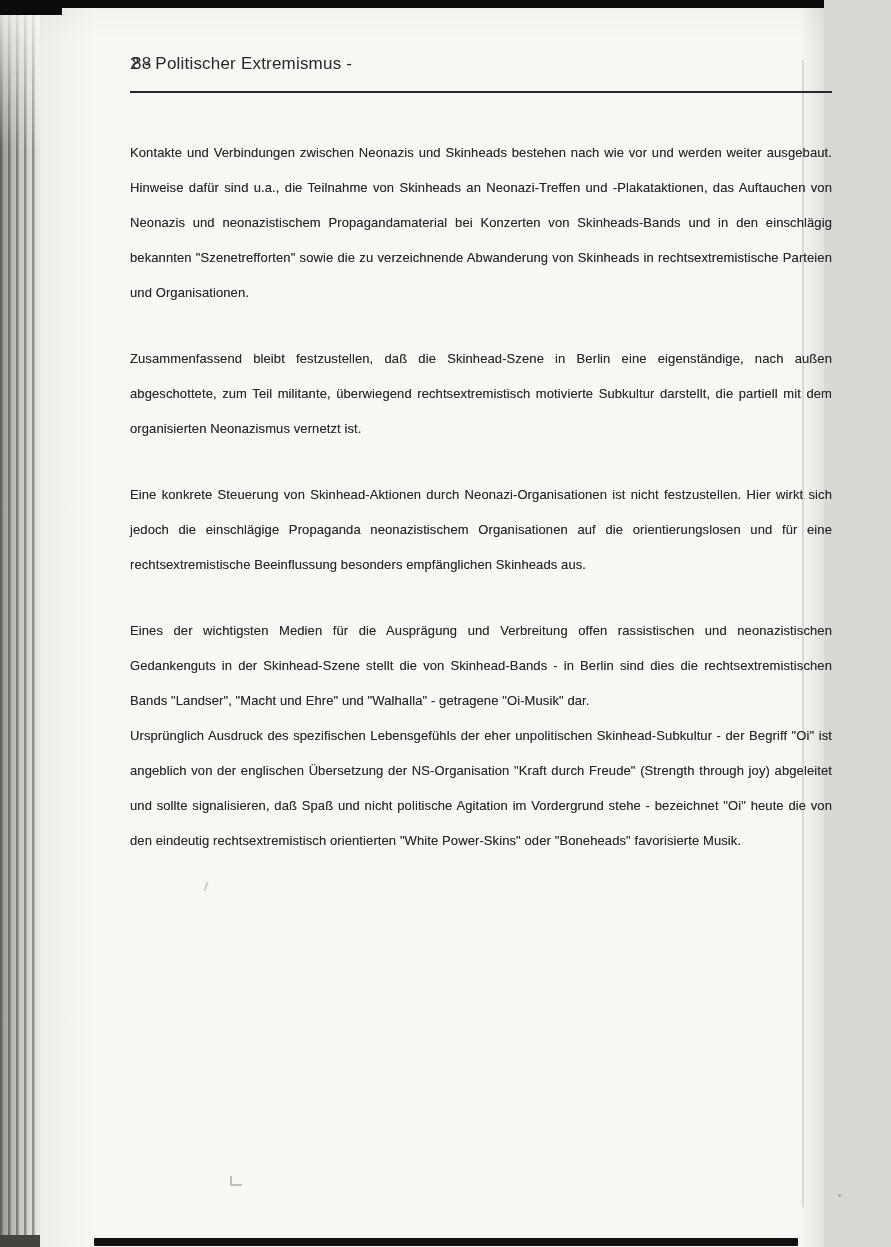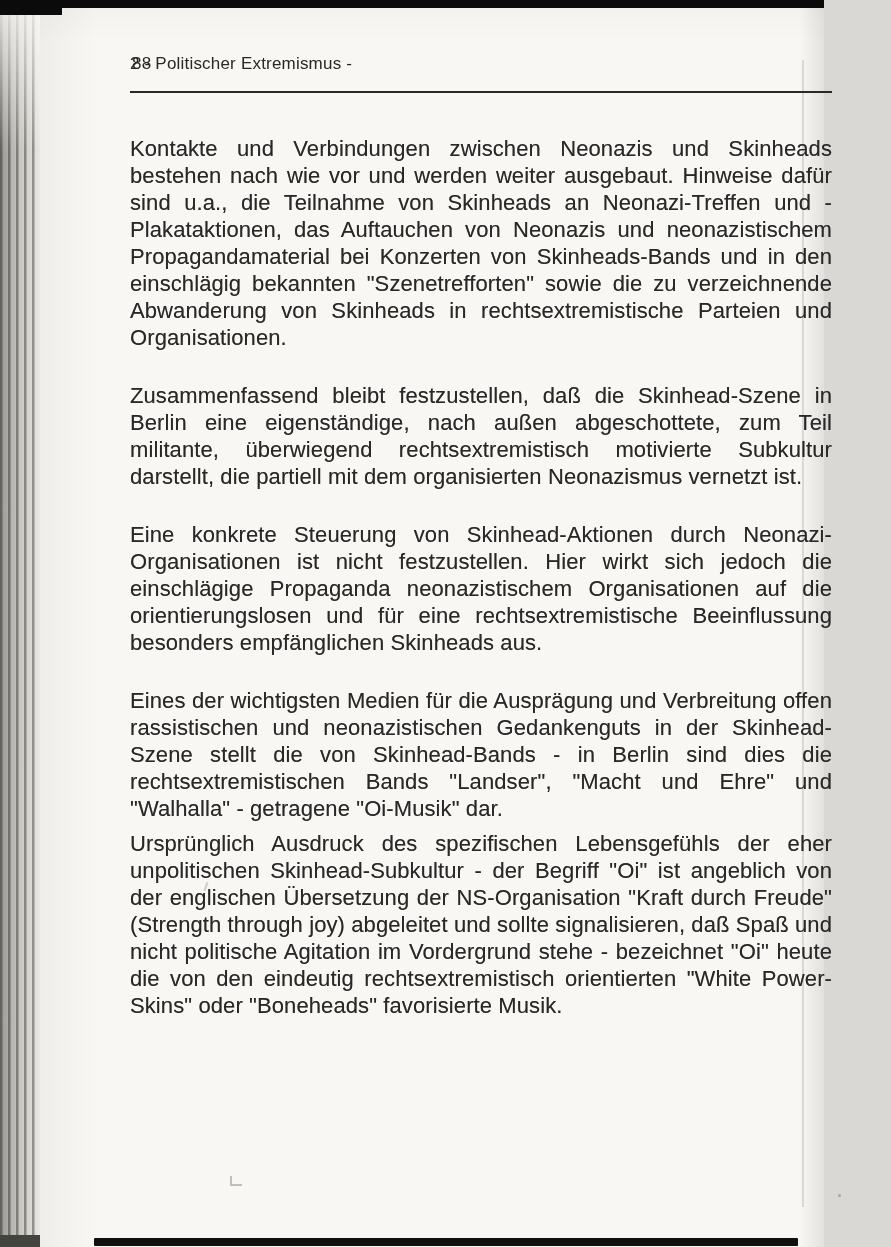--- a/index.html
+++ b/index.html
@@ -116,29 +116,29 @@
   .header-rule {
     border: none;
     height: 2px;
     background: #292929;
     margin: 15px 0 0 0;
   }
   .body-text {
     margin-top: 42px;
   }
   p.para {
-    font-size: 22px;
-    line-height: 27px;
+    font-size: 13px;
+    line-height: 35px;
     text-align: justify;
     margin: 0 0 31px 0;
     letter-spacing: 0.1px;
     text-shadow: 0 0 0.4px rgba(40,40,40,0.45);
   }
   p.para.tight {
-    margin-bottom: 8px;
+    margin-bottom: 0;
   }
 </style>
 </head>
 <body>
 
 <div class="scan-root">
 
   <div class="edge-left"></div>
   <div class="edge-top"></div>
   <div class="edge-top-corner"></div>

